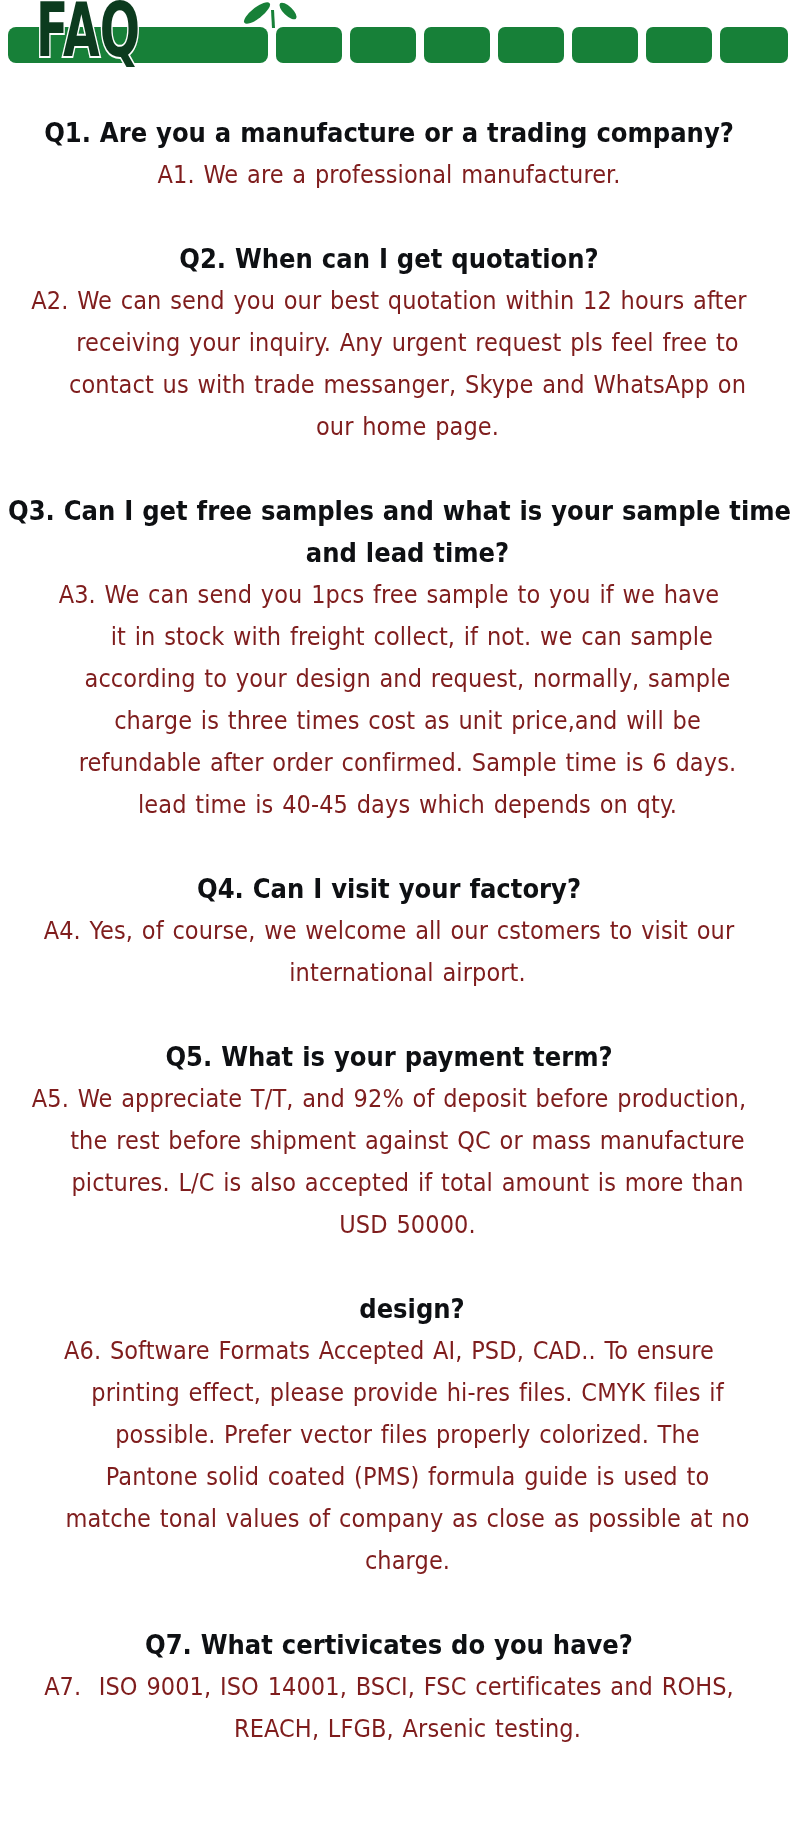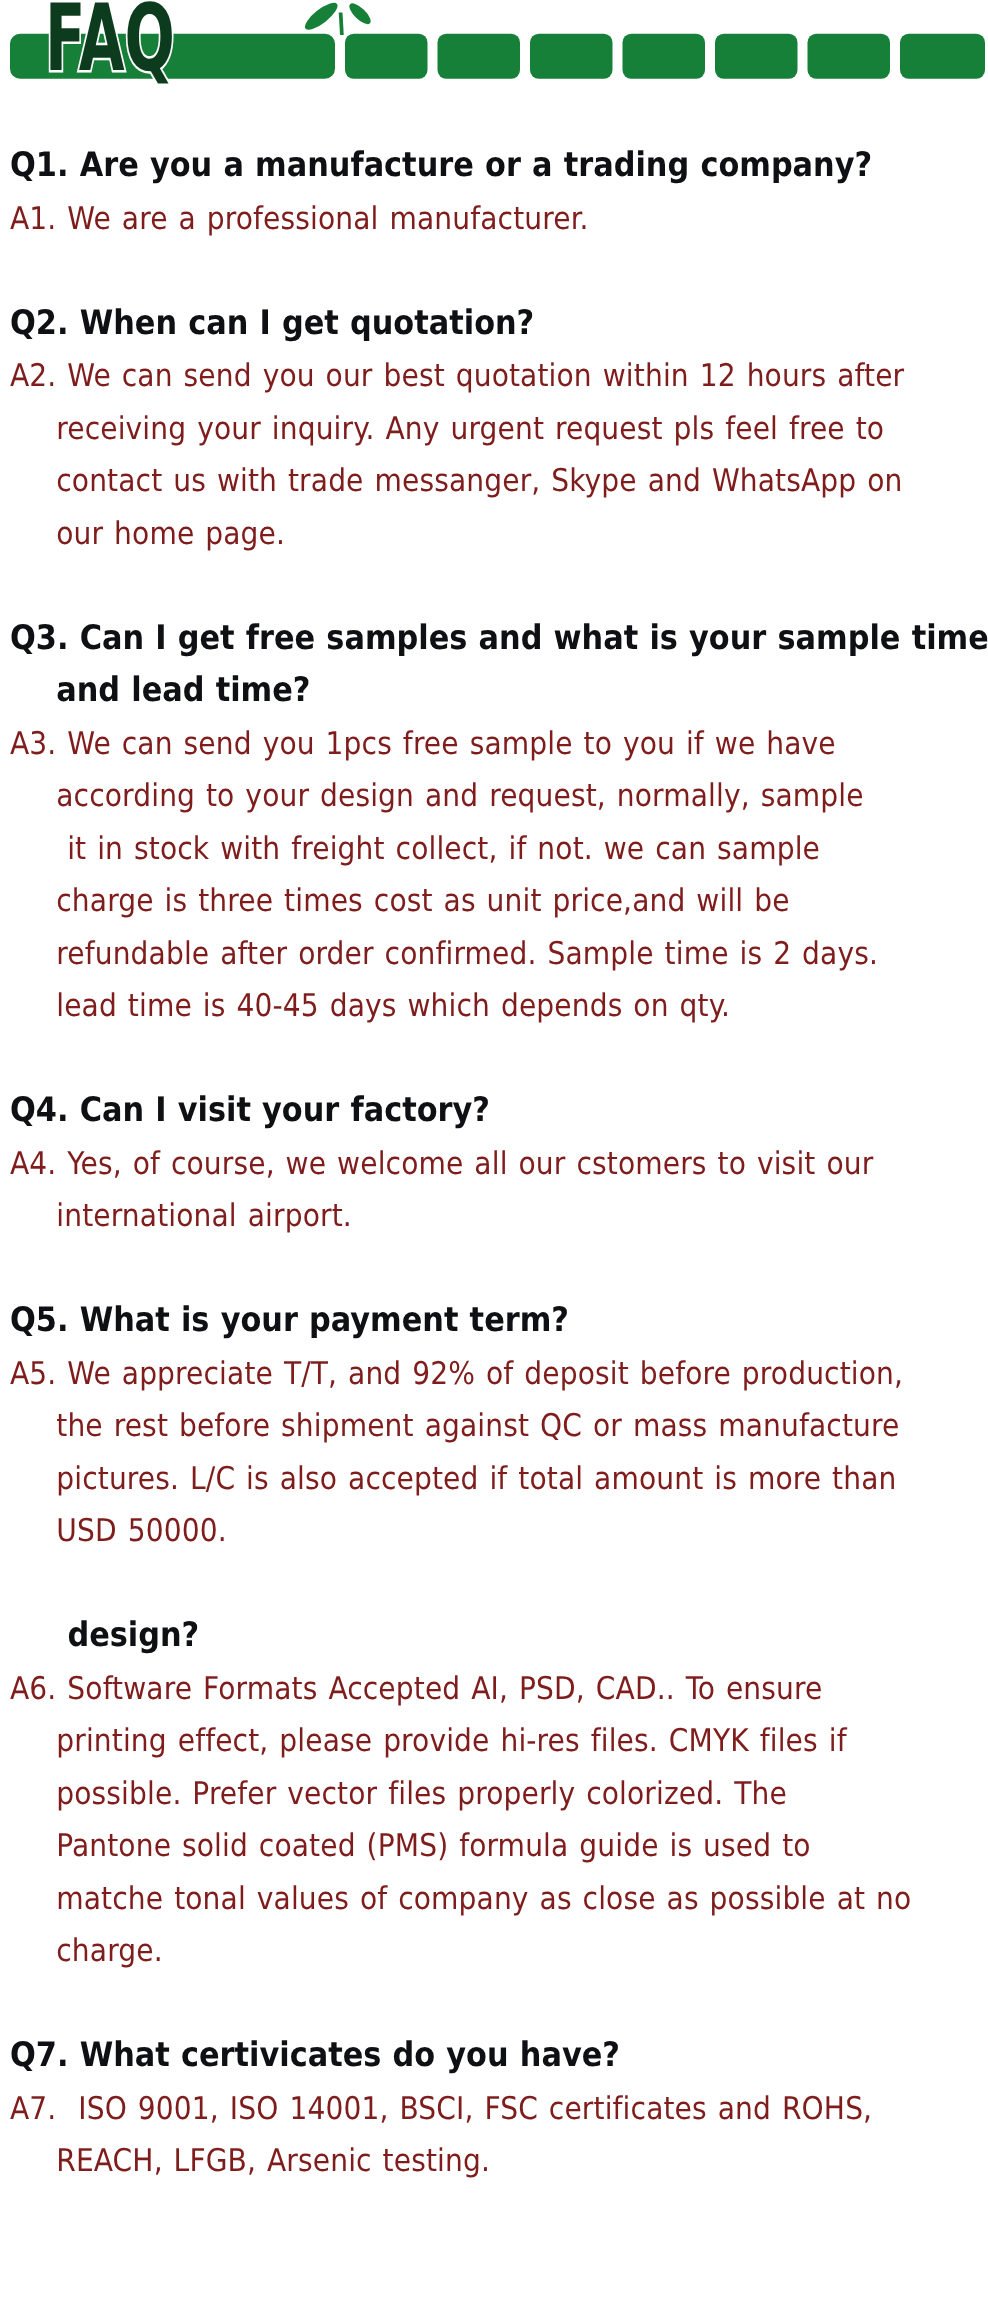--- a/index.html
+++ b/index.html
@@ -2,21 +2,21 @@
 <html><head>
 <meta charset="utf-8">
 <style>
   html,body{margin:0;padding:0;background:#ffffff;}
   body{
     width:790px;height:1841px;overflow:hidden;
     font-family:"DejaVu Sans","Liberation Sans",sans-serif;
   }
   .banner{position:relative;width:790px;height:70px;}
   .content{padding:0 20px 0 8px;}
-  .section{margin-top:42px;}
+  .section{margin-top:42px;text-align:center;}
   .line{
     white-space:pre;
     font-size:25px;
     line-height:42px;
     color:#7f1d1d;
     letter-spacing:0.1px;
     word-spacing:1.5px;
     font-stretch:semi-condensed;
   }
   .q{
@@ -64,24 +64,24 @@
     <div class="line a">A2. We can send you our best quotation within 12 hours after</div>
     <div class="line a cont">receiving your inquiry. Any urgent request pls feel free to</div>
     <div class="line a cont">contact us with trade messanger, Skype and WhatsApp on</div>
     <div class="line a cont">our home page.</div>
   </div>
 
   <div class="section">
     <div class="line q">Q3. Can I get free samples and what is your sample time</div>
     <div class="line q cont">and lead time?</div>
     <div class="line a">A3. We can send you 1pcs free sample to you if we have</div>
+    <div class="line a cont"> it in stock with freight collect, if not. we can sample</div>
     <div class="line a cont">according to your design and request, normally, sample</div>
-    <div class="line a cont"> it in stock with freight collect, if not. we can sample</div>
     <div class="line a cont">charge is three times cost as unit price,and will be</div>
-    <div class="line a cont">refundable after order confirmed. Sample time is 2 days.</div>
+    <div class="line a cont">refundable after order confirmed. Sample time is 6 days.</div>
     <div class="line a cont">lead time is 40-45 days which depends on qty.</div>
   </div>
 
   <div class="section">
     <div class="line q">Q4. Can I visit your factory?</div>
     <div class="line a">A4. Yes, of course, we welcome all our cstomers to visit our</div>
     <div class="line a cont">international airport.</div>
   </div>
 
   <div class="section">

